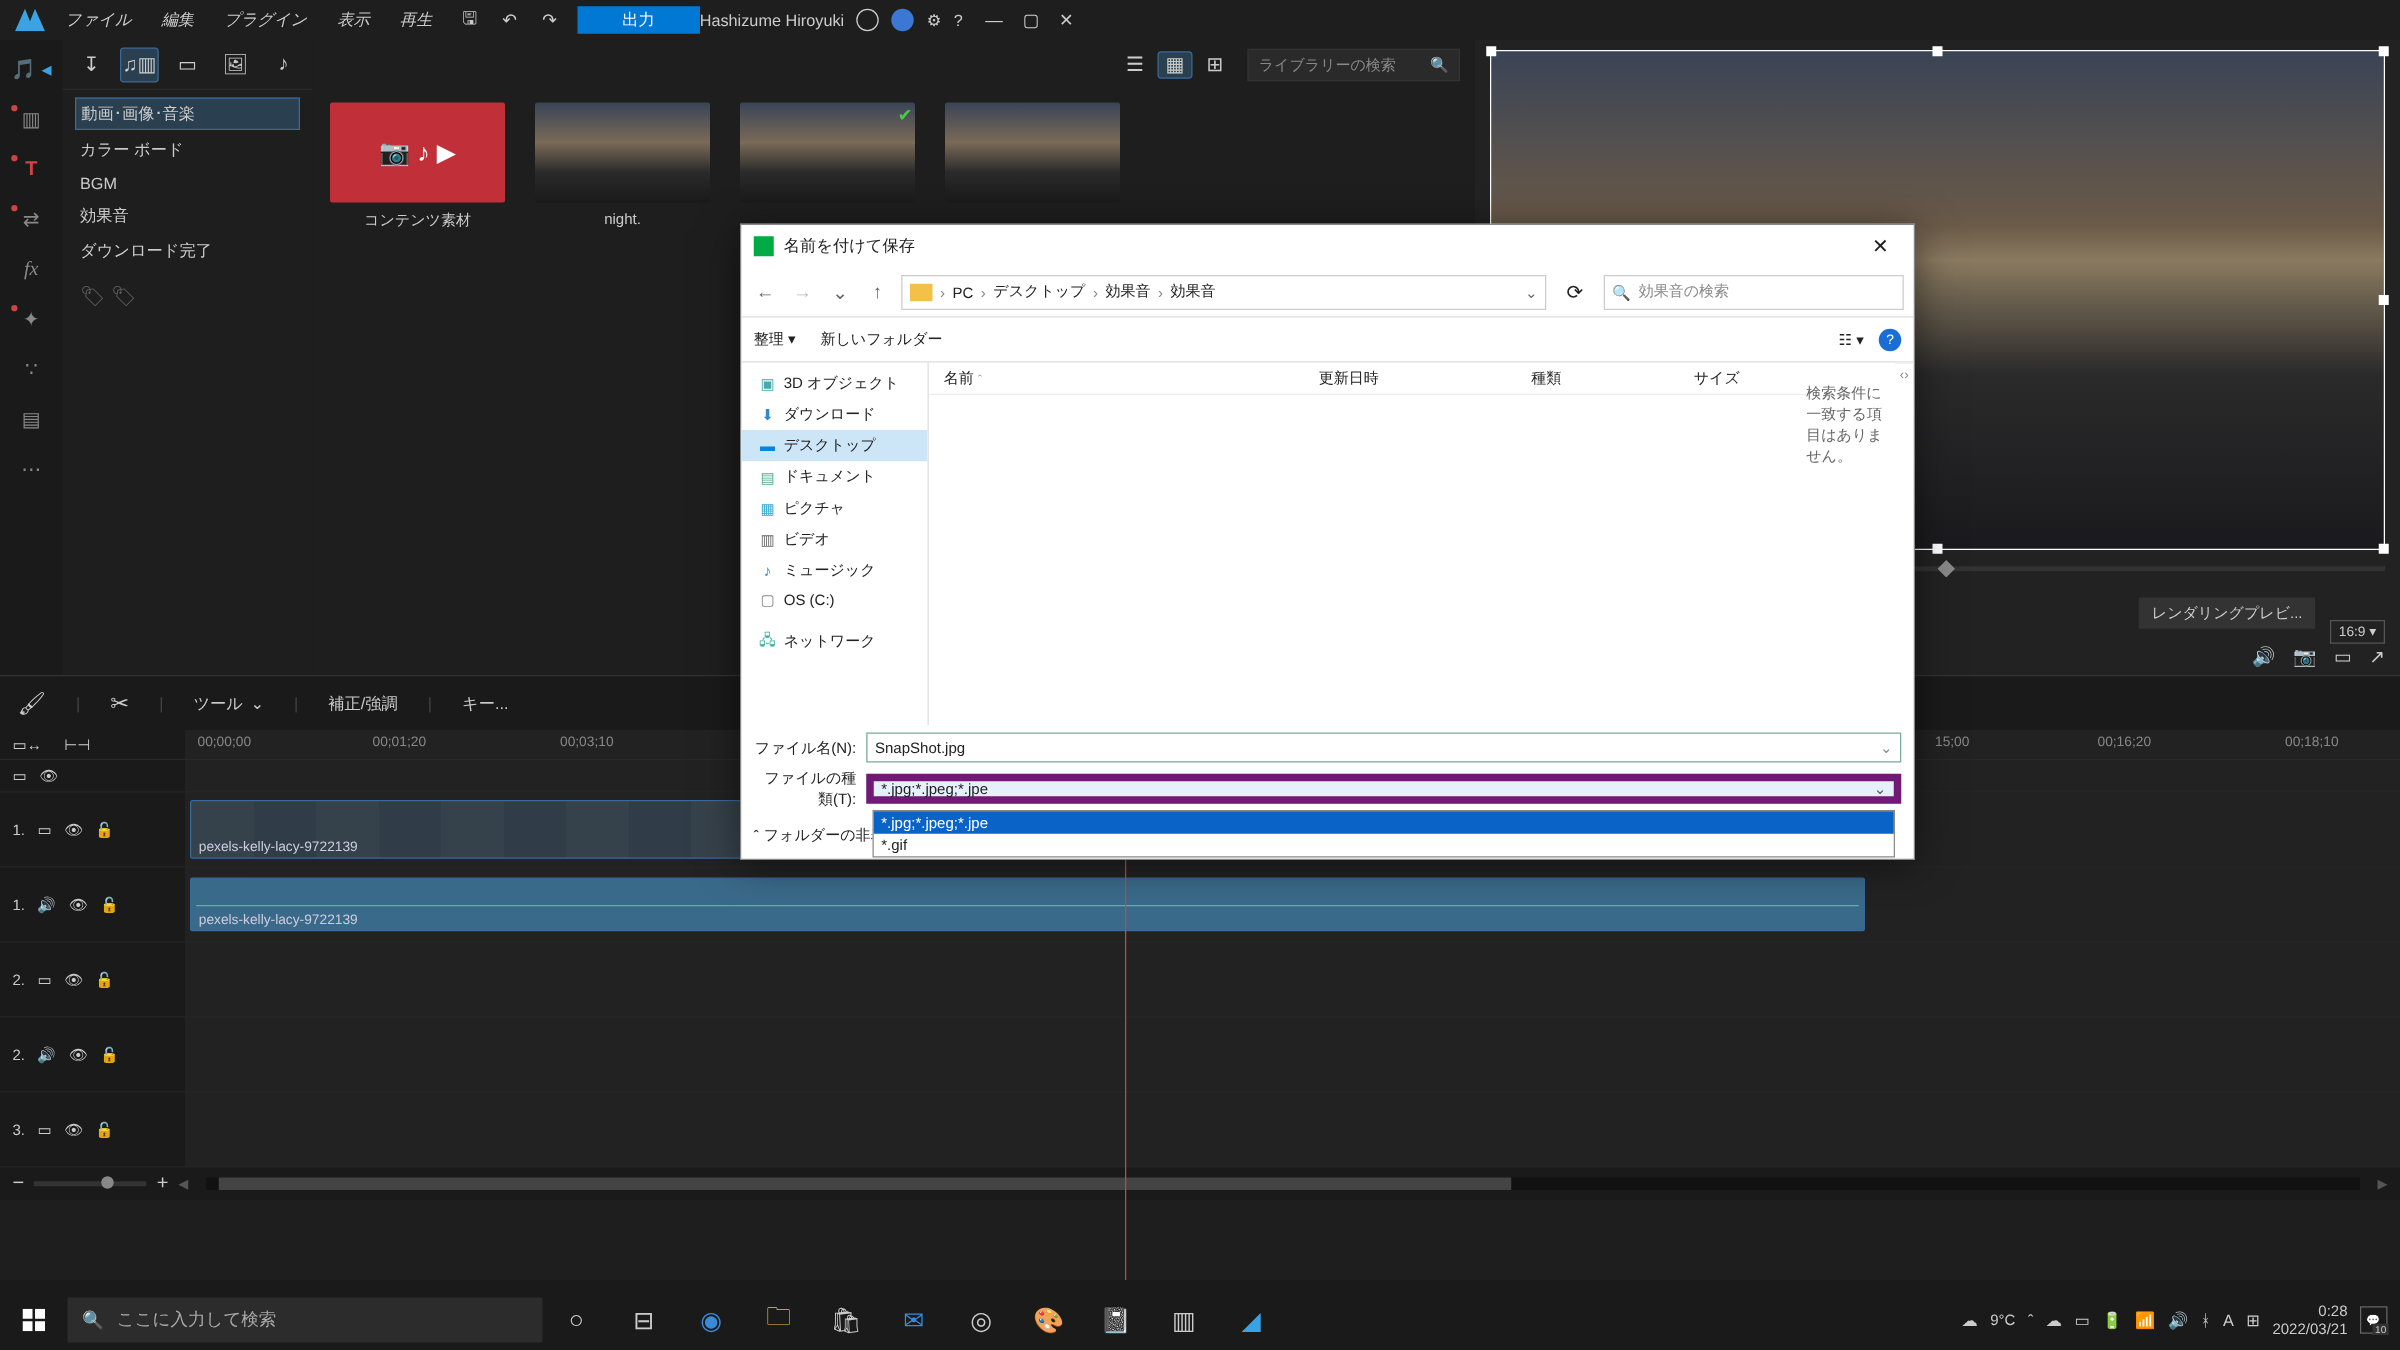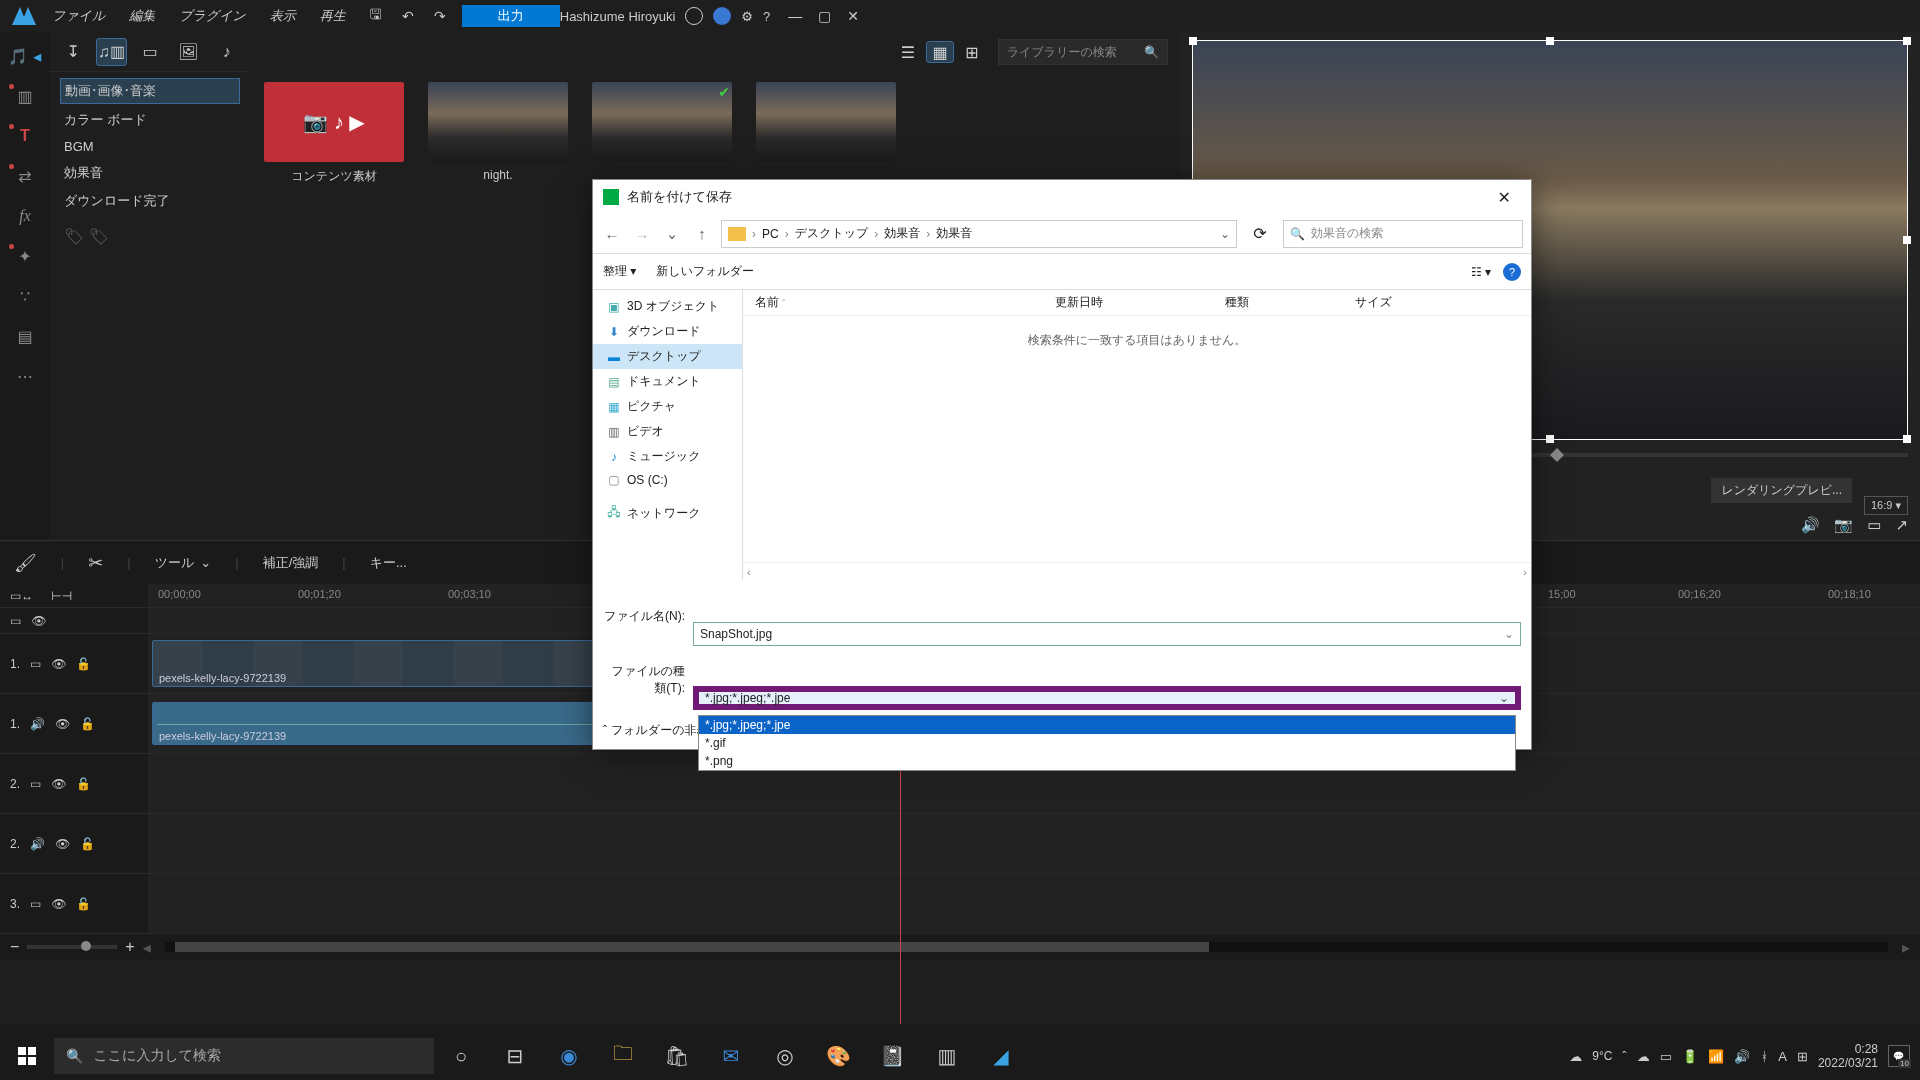--- a/index.html
+++ b/index.html
@@ -104,30 +104,30 @@
 .refresh { width: 30px; text-align: center; }
 .dlg-search { width: 240px; border: 1px solid #ccc; height: 28px; display: flex; align-items: center; padding: 0 6px; font-size: 12px; color: #888; }
 .dlg-tools { height: 36px; display: flex; align-items: center; padding: 0 10px; font-size: 12px; border-bottom: 1px solid #ddd; }
 .tools-right { margin-left: auto; display: flex; gap: 12px; align-items: center; }
 .help-circ { width: 18px; height: 18px; background: #1a6dd4; color: #fff; border-radius: 50%; display: flex; align-items: center; justify-content: center; font-size: 11px; }
 .dlg-body { display: flex; height: 290px; }
 .dlg-tree { width: 150px; border-right: 1px solid #ddd; font-size: 12px; padding: 4px 0; overflow: hidden; position: relative; }
 .tree-item { padding: 4px 8px 4px 14px; display: flex; align-items: center; gap: 6px; cursor: pointer; }
 .tree-item.sel { background: #cde6f7; }
 .tree-icon { display: inline-block; width: 14px; text-align: center; }
-.dlg-list { flex: 1; display: flex; flex-direction: column; }
+.dlg-list { flex: 1; display: flex; flex-direction: row; }
 .col-head { height: 26px; display: flex; align-items: center; font-size: 12px; border-bottom: 1px solid #eee; padding-left: 12px; }
 .col-name { width: 300px; } .col-date { width: 170px; } .col-type { width: 130px; } .col-size { width: 90px; }
 .empty-msg { flex: 1; display: flex; align-items: flex-start; justify-content: center; padding-top: 16px; font-size: 12px; color: #666; }
 .dlg-scrollx { height: 18px; border-top: 1px solid #eee; display: flex; align-items: center; padding: 0 4px; color: #888; font-size: 11px; }
 
 .dlg-fields { padding: 6px 10px 4px 10px; font-size: 12px; }
 .field-row { display: flex; align-items: center; margin-bottom: 4px; }
 .field-lbl { width: 90px; text-align: right; padding-right: 8px; }
-.field-inp { flex: 1; border: 1px solid #7a9; height: 24px; padding: 0 6px; display: flex; align-items: center; background: #fff; margin-top: 36px; }
+.field-inp { flex: 1; border: 1px solid #7a9; height: 24px; padding: 0 6px; display: flex; align-items: center; background: #fff; }
 .field-inp.combo { background: #e6f0fb; border: 6px solid #701a75; position: relative; }
 .combo-arrow { margin-left: auto; color: #555; }
 .dropdown-list { position: absolute; left: -1px; right: -1px; top: 23px; background: #fff; border: 1px solid #888; z-index: 10; }
 .dd-opt { padding: 2px 6px; }
 .dd-opt.sel { background: #0a64c8; color: #fff; }
 .dlg-bottom { display: flex; align-items: center; padding: 4px 10px 10px 10px; font-size: 12px; }
 .fold-toggle { display: flex; align-items: center; gap: 4px; }
 
 
 .taskbar { position: absolute; left: 0; right: 0; bottom: 0; height: 48px; background: #1a1a1a; display: flex; align-items: center; }
@@ -481,21 +481,20 @@
         </div>
     </div>
     <div class="field-row">
       <div class="field-lbl">ファイルの種類(T):</div>
       <div class="field-inp combo">
         <span>*.jpg;*.jpeg;*.jpe</span>
         <span class="combo-arrow">⌄</span>
         <div class="dropdown-list">
           <div class="dd-opt sel">*.jpg;*.jpeg;*.jpe</div>
           <div class="dd-opt">*.gif</div>
-          <div class="dd-opt">*.png</div>
         </div>
       </div>
     </div>
   </div>
   <div class="dlg-bottom">
     <div class="fold-toggle">
         <span>ˆ</span>
         <span>フォルダーの非表示</span>
       </div>
   </div>

